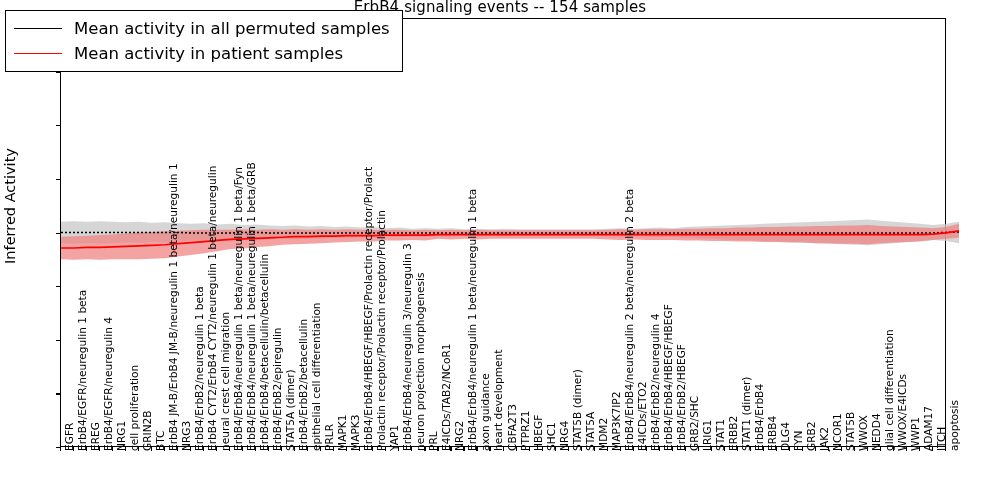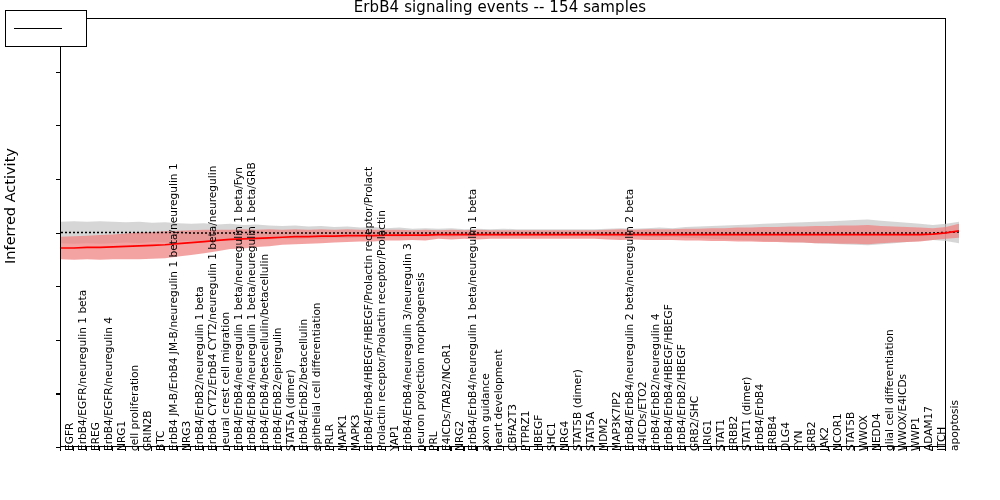--- a/index.html
+++ b/index.html
@@ -212,16 +212,21 @@
       <div class="xticklabel" style="left: 922.971px; top: 451px;">ADAM17</div>
       <div style="position: absolute; left: 931.985px; top: 447px; width: 1.1px; height: 4px; background: rgb(0, 0, 0);"></div>
       <div class="xticklabel" style="left: 935.985px; top: 451px;">ITCH</div>
       <div style="position: absolute; left: 945px; top: 447px; width: 1.1px; height: 4px; background: rgb(0, 0, 0);"></div>
       <div class="xticklabel" style="left: 949px; top: 451px;">apoptosis</div>
     </div>
 
   <div class="legend">
     <div class="legrow">
       <span class="legline"></span>
+      <span class="legtext">Mean activity in all permuted samples</span>
+    </div>
+    <div class="legrow">
+      <span class="legline red"></span>
+      <span class="legtext">Mean activity in patient samples</span>
     </div>
   </div>
 
 </div>
 
 </body></html>

